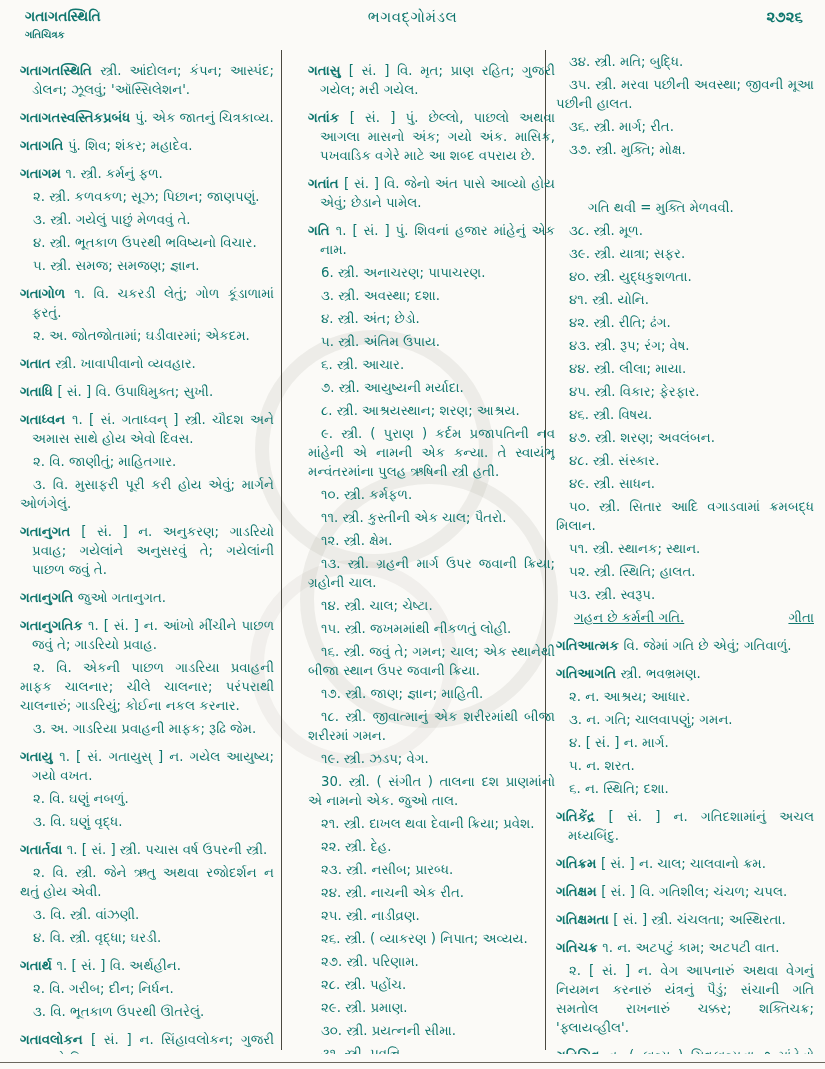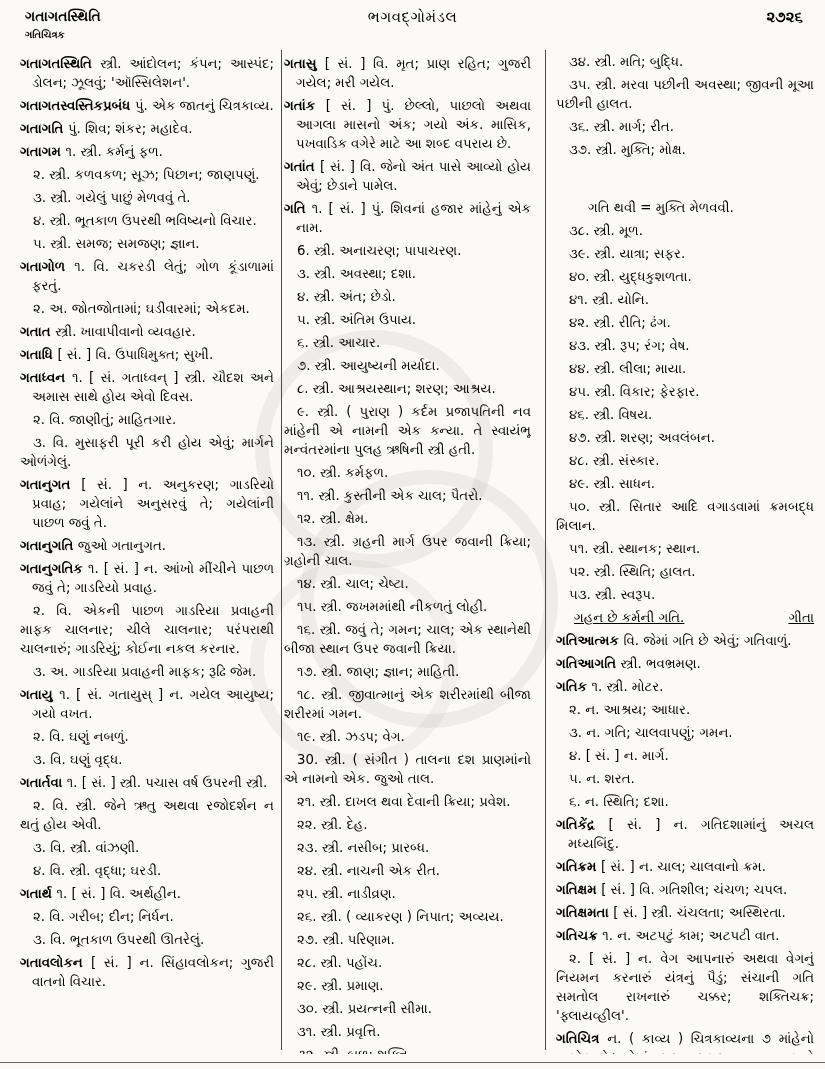--- a/index.html
+++ b/index.html
@@ -1,21 +1,21 @@
 <!DOCTYPE html>
 <html><head>
 <meta charset="utf-8">
 <style>
   html,body{margin:0;padding:0;background:#e8e6e1;}
   .page{
     position:relative;
     width:825px;height:1069px;
     background:#fbfaf7;
     font-family:"DejaVu Sans",sans-serif;
-    color:#000000;
+    color:#0f766e;
     overflow:hidden;
     box-sizing:border-box;
   }
   
   .wm{position:absolute;border-radius:50%;border:14px solid rgba(170,168,158,0.16);}
   .wm1{width:210px;height:210px;left:255px;top:330px;}
   .wm2{width:230px;height:230px;left:300px;top:470px;}
   .wm3{width:180px;height:180px;left:250px;top:560px;border-color:rgba(170,168,158,0.12);}
 
   .header{position:absolute;left:0;top:8px;width:825px;}
@@ -25,25 +25,25 @@
   .pageno{position:absolute;right:22px;top:0;font-weight:bold;font-size:15px;margin-left:31px;}
   .guide2{position:absolute;left:25px;top:21px;font-weight:bold;font-size:10px;}
 
   .vrule{position:absolute;top:50px;width:1px;height:1000px;background:#4a4840;}
   .vrule1{left:281px;}
   .vrule2{left:545px;}
   .bottomrule{position:absolute;left:0;top:1062px;width:825px;height:1px;background:#6a675e;}
 
   .col{position:absolute;top:52px;height:1002px;overflow:hidden;font-size:13.3px;line-height:19px;}
   .col1{left:20px;width:254px;}
-  .col2{left:284px;width:247px;}
+  .col2{left:308px;width:247px;}
   .col3{left:556px;width:258px;}
 
   .para{margin:0 0 4px 0;text-align:justify;}
-  .entry{padding-left:12px;text-indent:-12px;margin-top:2px;}
+  .entry{padding-left:12px;text-indent:-12px;margin-top:9px;}
   .sense{text-indent:13px;}
   .idiom{text-indent:0;padding-left:32px;text-align:left;margin-top:39px;}
   .quote{display:flex;justify-content:space-between;padding-left:18px;text-align:left;text-decoration:underline;}
   .headword{font-weight:bold;}
   .ref{padding-left:8px;}
 </style>
 </head>
 <body>
 
 <div class="page">
@@ -155,21 +155,20 @@
       <p class="para sense"><span>૫૦. સ્ત્રી. સિતાર આદિ વગાડવામાં ક્રમબદ્ધ મિલાન.</span></p>
       <p class="para sense"><span>૫૧. સ્ત્રી. સ્થાનક; સ્થાન.</span></p>
       <p class="para sense"><span>૫૨. સ્ત્રી. સ્થિતિ; હાલત.</span></p>
       <p class="para sense"><span>૫૩. સ્ત્રી. સ્વરૂપ.</span></p>
       <p class="para quote">
         <span>ગહન છે કર્મની ગતિ.</span>
         <span class="ref">ગીતા</span>
       </p>
       <p class="para entry"><b class="headword">ગતિઆત્મક </b><span>વિ. જેમાં ગતિ છે એવું; ગતિવાળું.</span></p>
       <p class="para entry"><b class="headword">ગતિઆગતિ </b><span>સ્ત્રી. ભવભ્રમણ.</span></p>
-      <p class="para entry"><b class="headword">ગતિક </b><span>૧. સ્ત્રી. મોટર.</span></p>
       <p class="para sense"><span>૨. ન. આશ્રય; આધાર.</span></p>
       <p class="para sense"><span>૩. ન. ગતિ; ચાલવાપણું; ગમન.</span></p>
       <p class="para sense"><span>૪. [ સં. ] ન. માર્ગ.</span></p>
       <p class="para sense"><span>૫. ન. શરત.</span></p>
       <p class="para sense"><span>૬. ન. સ્થિતિ; દશા.</span></p>
       <p class="para entry"><b class="headword">ગતિકેંદ્ર </b><span>[ સં. ] ન. ગતિદશામાંનું અચલ મધ્યબિંદુ.</span></p>
       <p class="para entry"><b class="headword">ગતિક્રમ </b><span>[ સં. ] ન. ચાલ; ચાલવાનો ક્રમ.</span></p>
       <p class="para entry"><b class="headword">ગતિક્ષમ </b><span>[ સં. ] વિ. ગતિશીલ; ચંચળ; ચપલ.</span></p>
       <p class="para entry"><b class="headword">ગતિક્ષમતા </b><span>[ સં. ] સ્ત્રી. ચંચલતા; અસ્થિરતા.</span></p>
       <p class="para entry"><b class="headword">ગતિચક્ર </b><span>૧. ન. અટપટું કામ; અટપટી વાત.</span></p>

